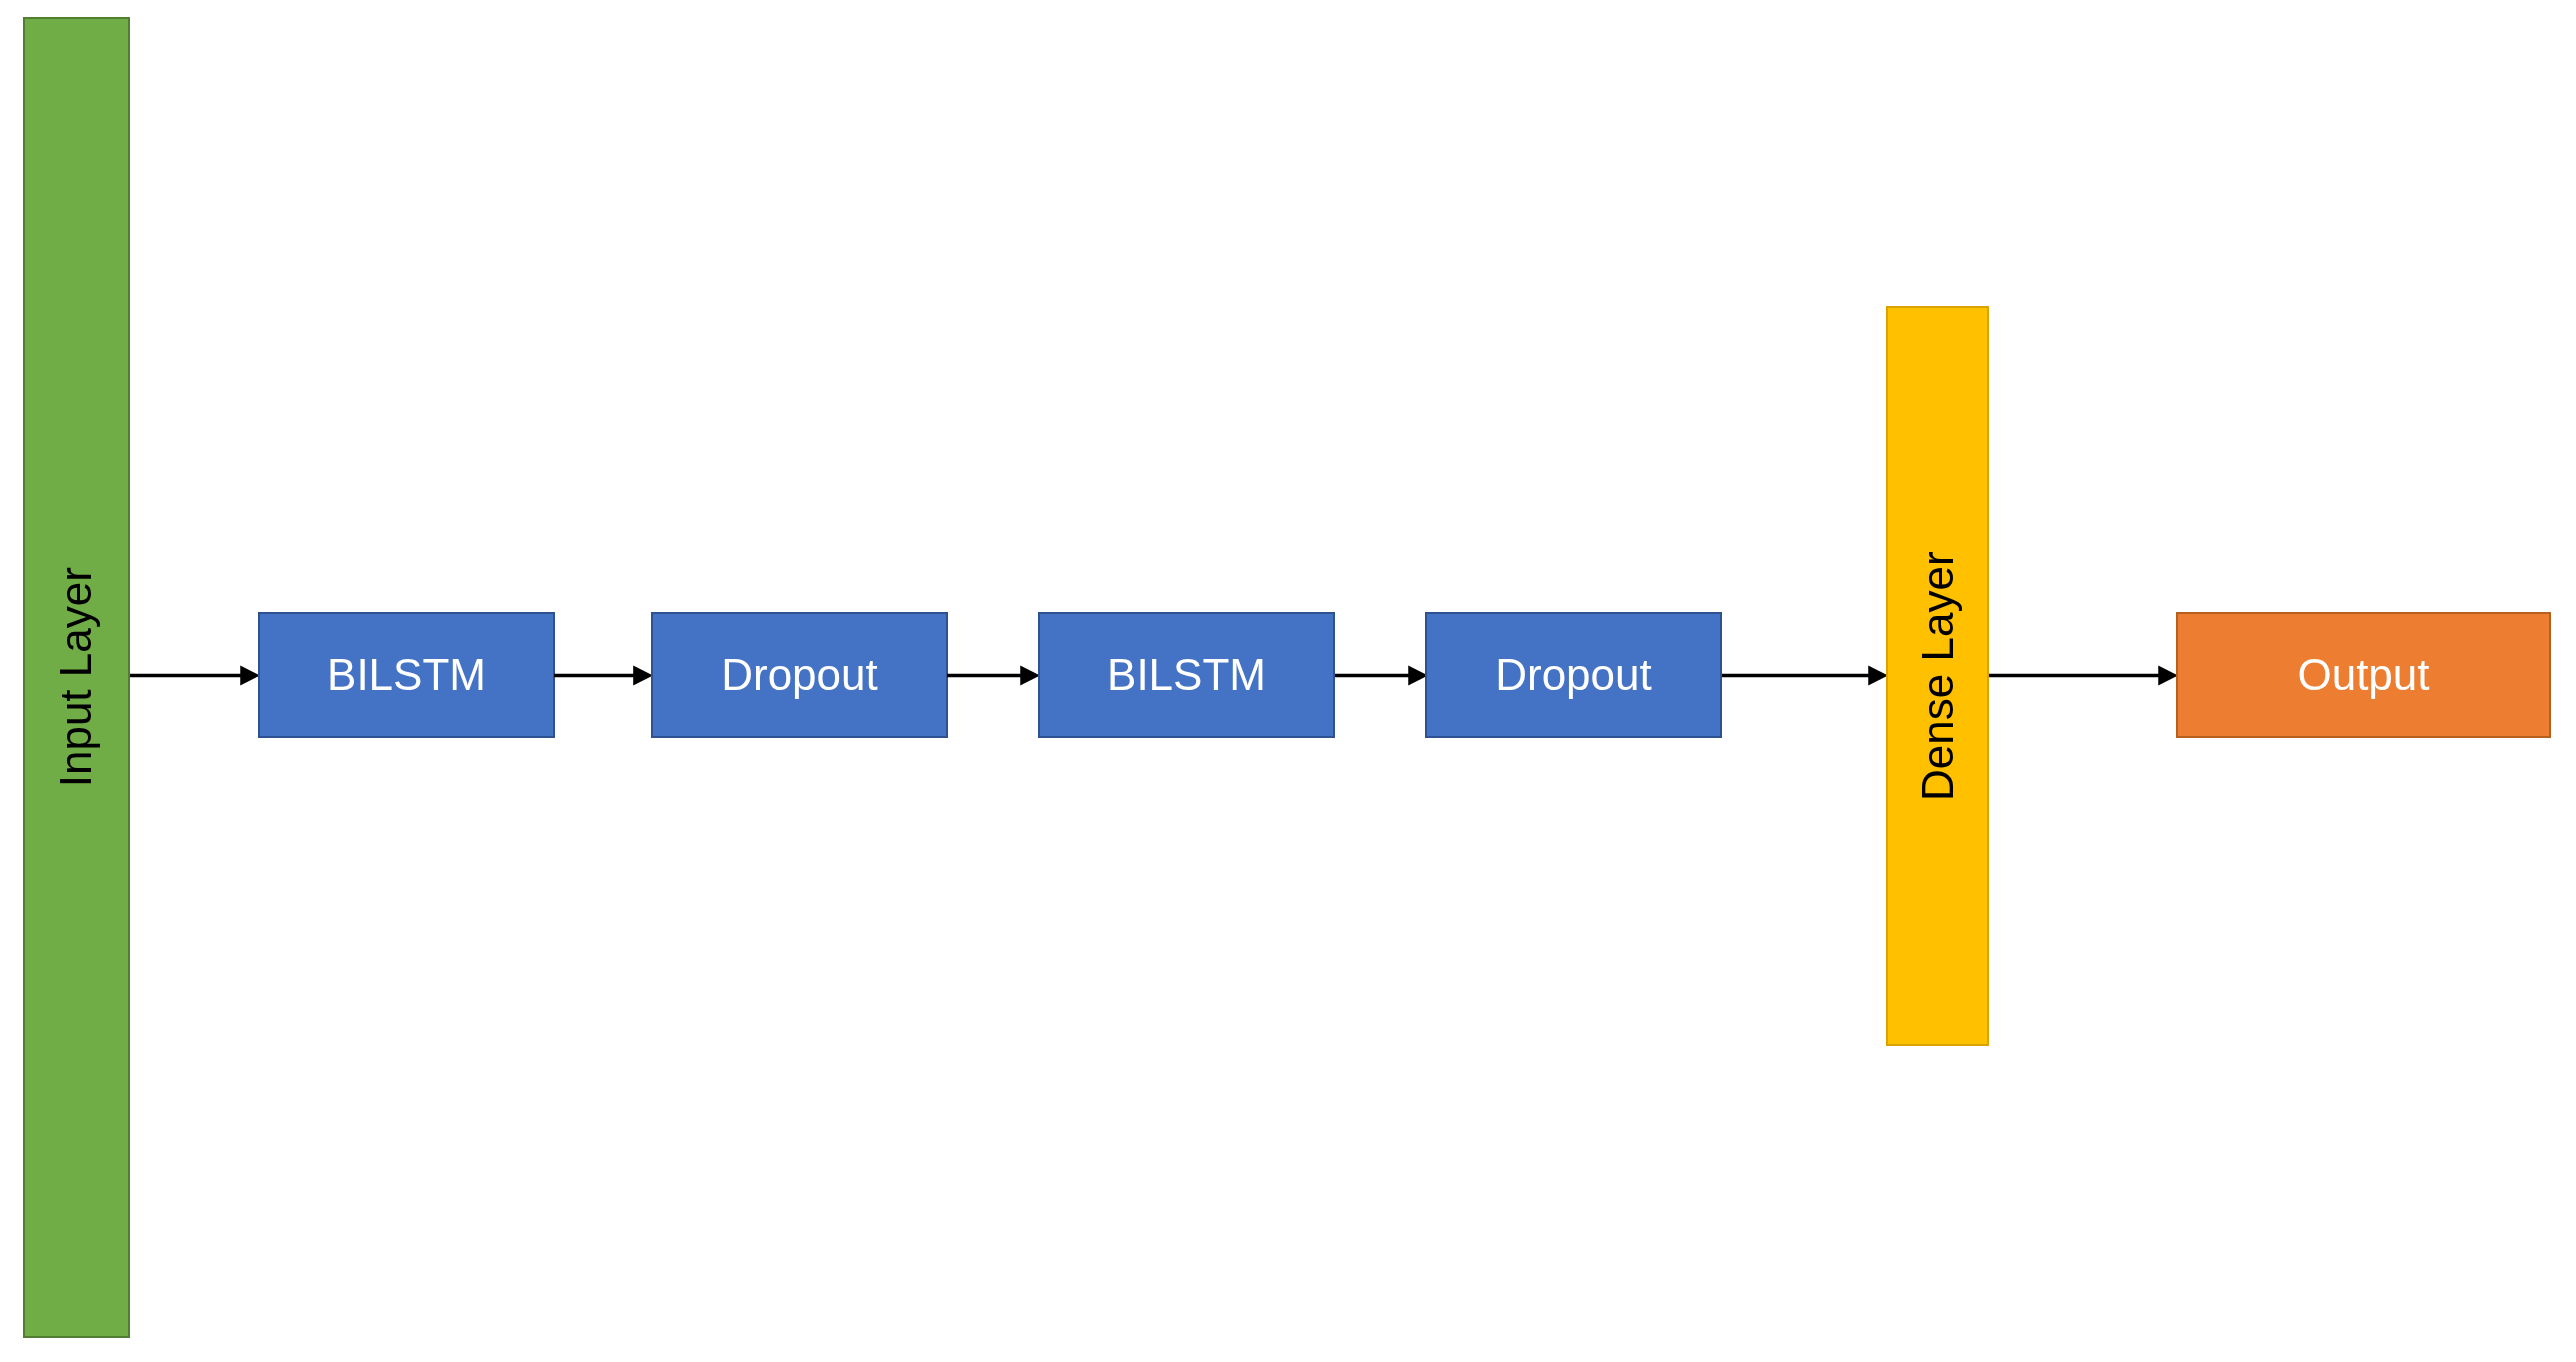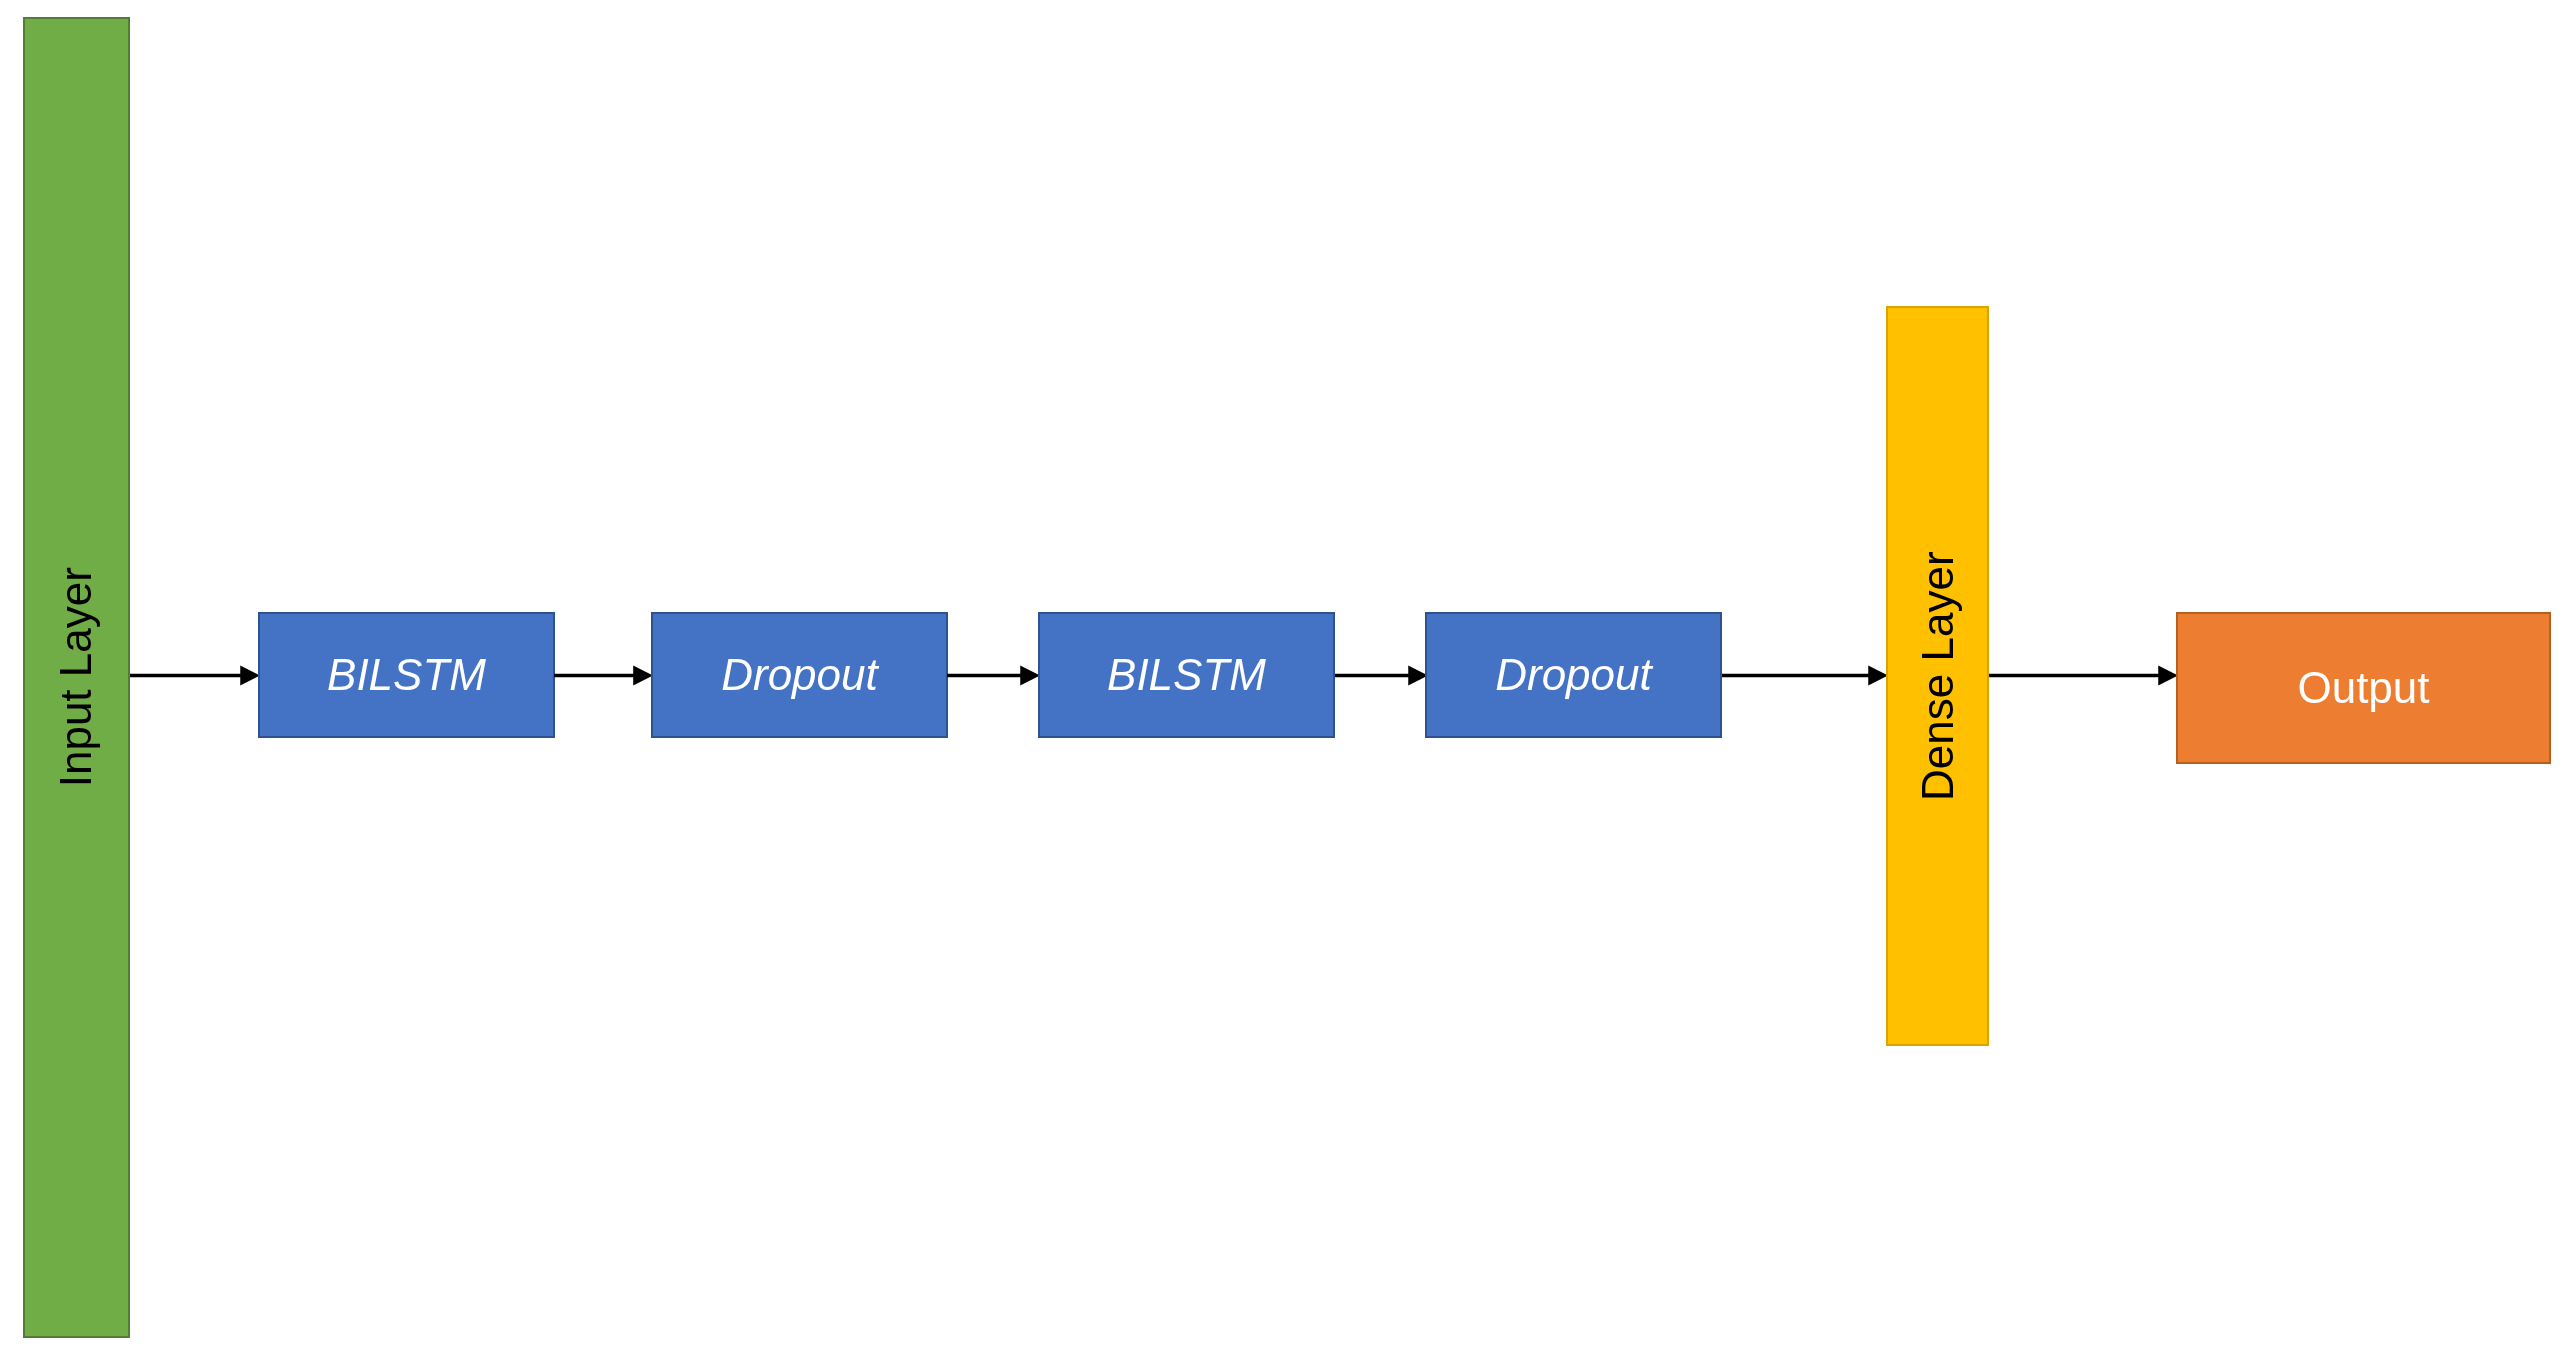--- a/index.html
+++ b/index.html
@@ -54,21 +54,20 @@
 
   
   .node-blue {
     top: 612px;
     width: 297px;
     height: 126px;
     background: #4472C4;
     border: 2.5px solid #2E528F;
     color: #ffffff;
     font-size: 44px;
-    font-style: italic;
   }
   .node-bilstm-1 { left: 258px; }
   .node-dropout-1 { left: 651px; }
   .node-bilstm-2 { left: 1038px; }
   .node-dropout-2 { left: 1425px; }
 
   
   .node-dense {
     left: 1886px;
     top: 306px;
@@ -81,21 +80,21 @@
   }
   .node-dense .node-label {
     transform: rotate(-90deg);
   }
 
   
   .node-output {
     left: 2176px;
     top: 612px;
     width: 375px;
-    height: 152px;
+    height: 126px;
     background: #ED7D31;
     border: 2.5px solid #B5601F;
     color: #ffffff;
     font-size: 44px;
   }
 
   
   .connector {
     position: absolute;
     height: 33px;

